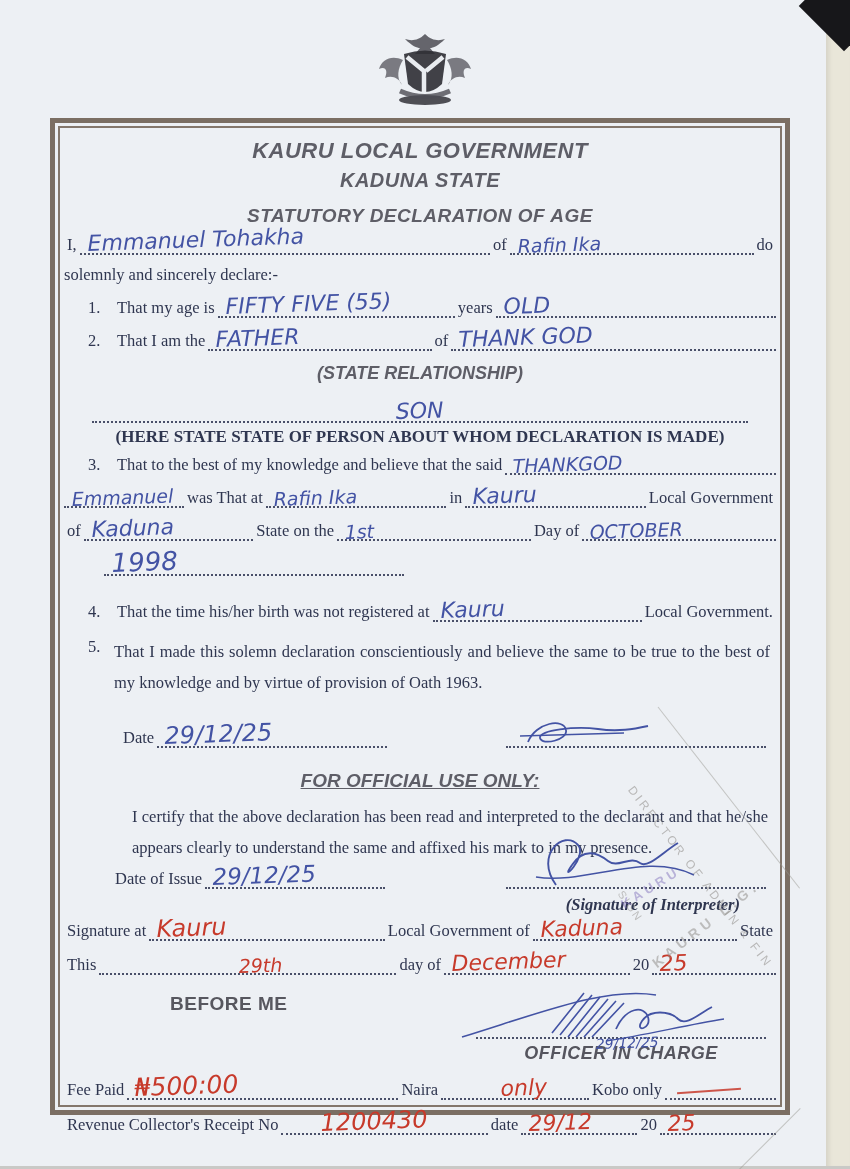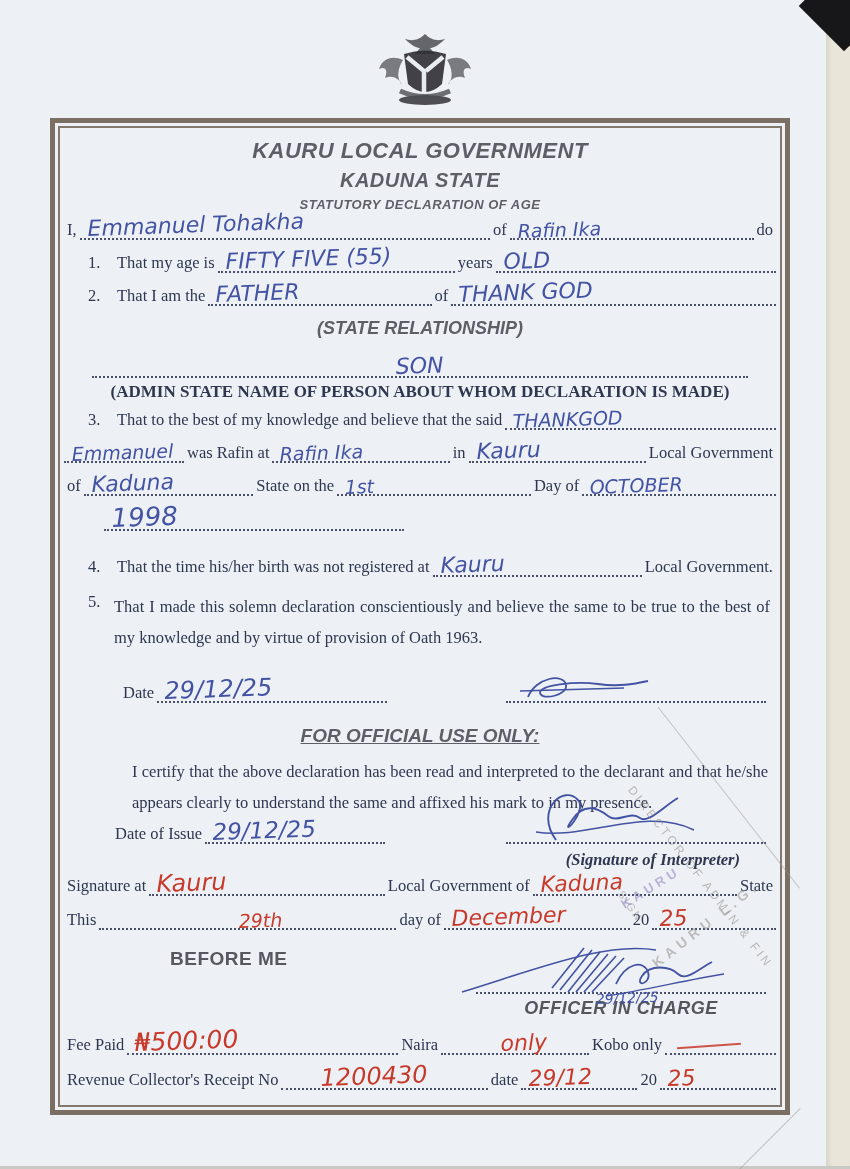--- a/index.html
+++ b/index.html
@@ -21,21 +21,21 @@
   
   .frame{position:absolute;left:50px;top:118px;width:740px;height:997px;
     border:5px solid #7b6e63;box-sizing:border-box;}
   .frame-inner{position:absolute;inset:3px;border:2px solid #84776c;
     padding:6px 4px 28px 4px;box-sizing:border-box;color:#2f3650;font-size:16.5px;}
 
   .h1,.h2,.h3{font-family:"Liberation Sans", sans-serif;font-weight:bold;font-style:italic;
     text-align:center;color:#5e5e67;letter-spacing:.5px;}
   .h1{font-size:22px;margin-top:4px;}
   .h2{font-size:20px;margin-top:5px;}
-  .h3{font-size:13px;margin-top:5px;}
+  .h3{font-size:19px;margin-top:13px;}
 
   .row{display:flex;align-items:flex-end;margin-top:13px;}
   .row.top{align-items:flex-start;}
   .lbl{white-space:nowrap;padding:0 3px;}
   .num{flex:none;margin-left:24px;width:26px;}
   .fld{position:relative;border-bottom:2px dotted #4a5069;height:19px;box-sizing:border-box;}
   .g10{flex:1;} .g14{flex:1.4;} .g16{flex:1.6;} .g22{flex:2.2;} .g24{flex:2.4;}
   .g26{flex:2.6;} .g32{flex:3.2;} .g19{flex:1.9;} .g12{flex:1.2;} .g09{flex:.9;}
   .w120{flex:none;width:120px;} .w230{flex:none;width:230px;} .w180{flex:none;width:180px;}
   .w260{flex:none;width:260px;} .w300{flex:none;width:300px;margin-left:40px;}
@@ -118,20 +118,21 @@
     <span class="fld g32">
       <span class="hw lg">Emmanuel Tohakha</span>
     </span>
     <span class="lbl">of</span>
     <span class="fld g19">
       <span class="hw">Rafin Ika</span>
     </span>
     <span class="lbl">do</span>
   </div>
 
+  <p class="plain">solemnly and sincerely declare:-</p>
 
   <div class="row">
     <span class="num">1.</span>
     <span class="lbl">That my age is</span>
     <span class="fld g22">
       <span class="hw lg">FIFTY FIVE (55)</span>
     </span>
     <span class="lbl">years</span>
     <span class="fld g26">
       <span class="hw lg">OLD</span>
@@ -151,35 +152,35 @@
   </div>
 
   <div class="cap-sans">(STATE RELATIONSHIP)</div>
 
   <div class="row son-row">
     <span class="fld g10">
       <span class="hw lg center">SON</span>
     </span>
   </div>
 
-  <div class="cap-serif">(ADMIN STATE NAME OF PERSON ABOUT WHOM DECLARATION IS MADE)</div>
+  <div class="cap-serif">(HERE STATE STATE OF PERSON ABOUT WHOM DECLARATION IS MADE)</div>
 
   <div class="row" style="margin-top:8px">
     <span class="num">3.</span>
     <span class="lbl">That to the best of my knowledge and believe that the said</span>
     <span class="fld g10">
       <span class="hw">THANKGOD</span>
     </span>
   </div>
 
   <div class="row">
     <span class="fld w120">
       <span class="hw">Emmanuel</span>
     </span>
-    <span class="lbl">was Rafin at</span>
+    <span class="lbl">was That at</span>
     <span class="fld g14">
       <span class="hw">Rafin Ika</span>
     </span>
     <span class="lbl">in</span>
     <span class="fld g14">
       <span class="hw lg">Kauru</span>
     </span>
     <span class="lbl">Local Government</span>
   </div>
 

